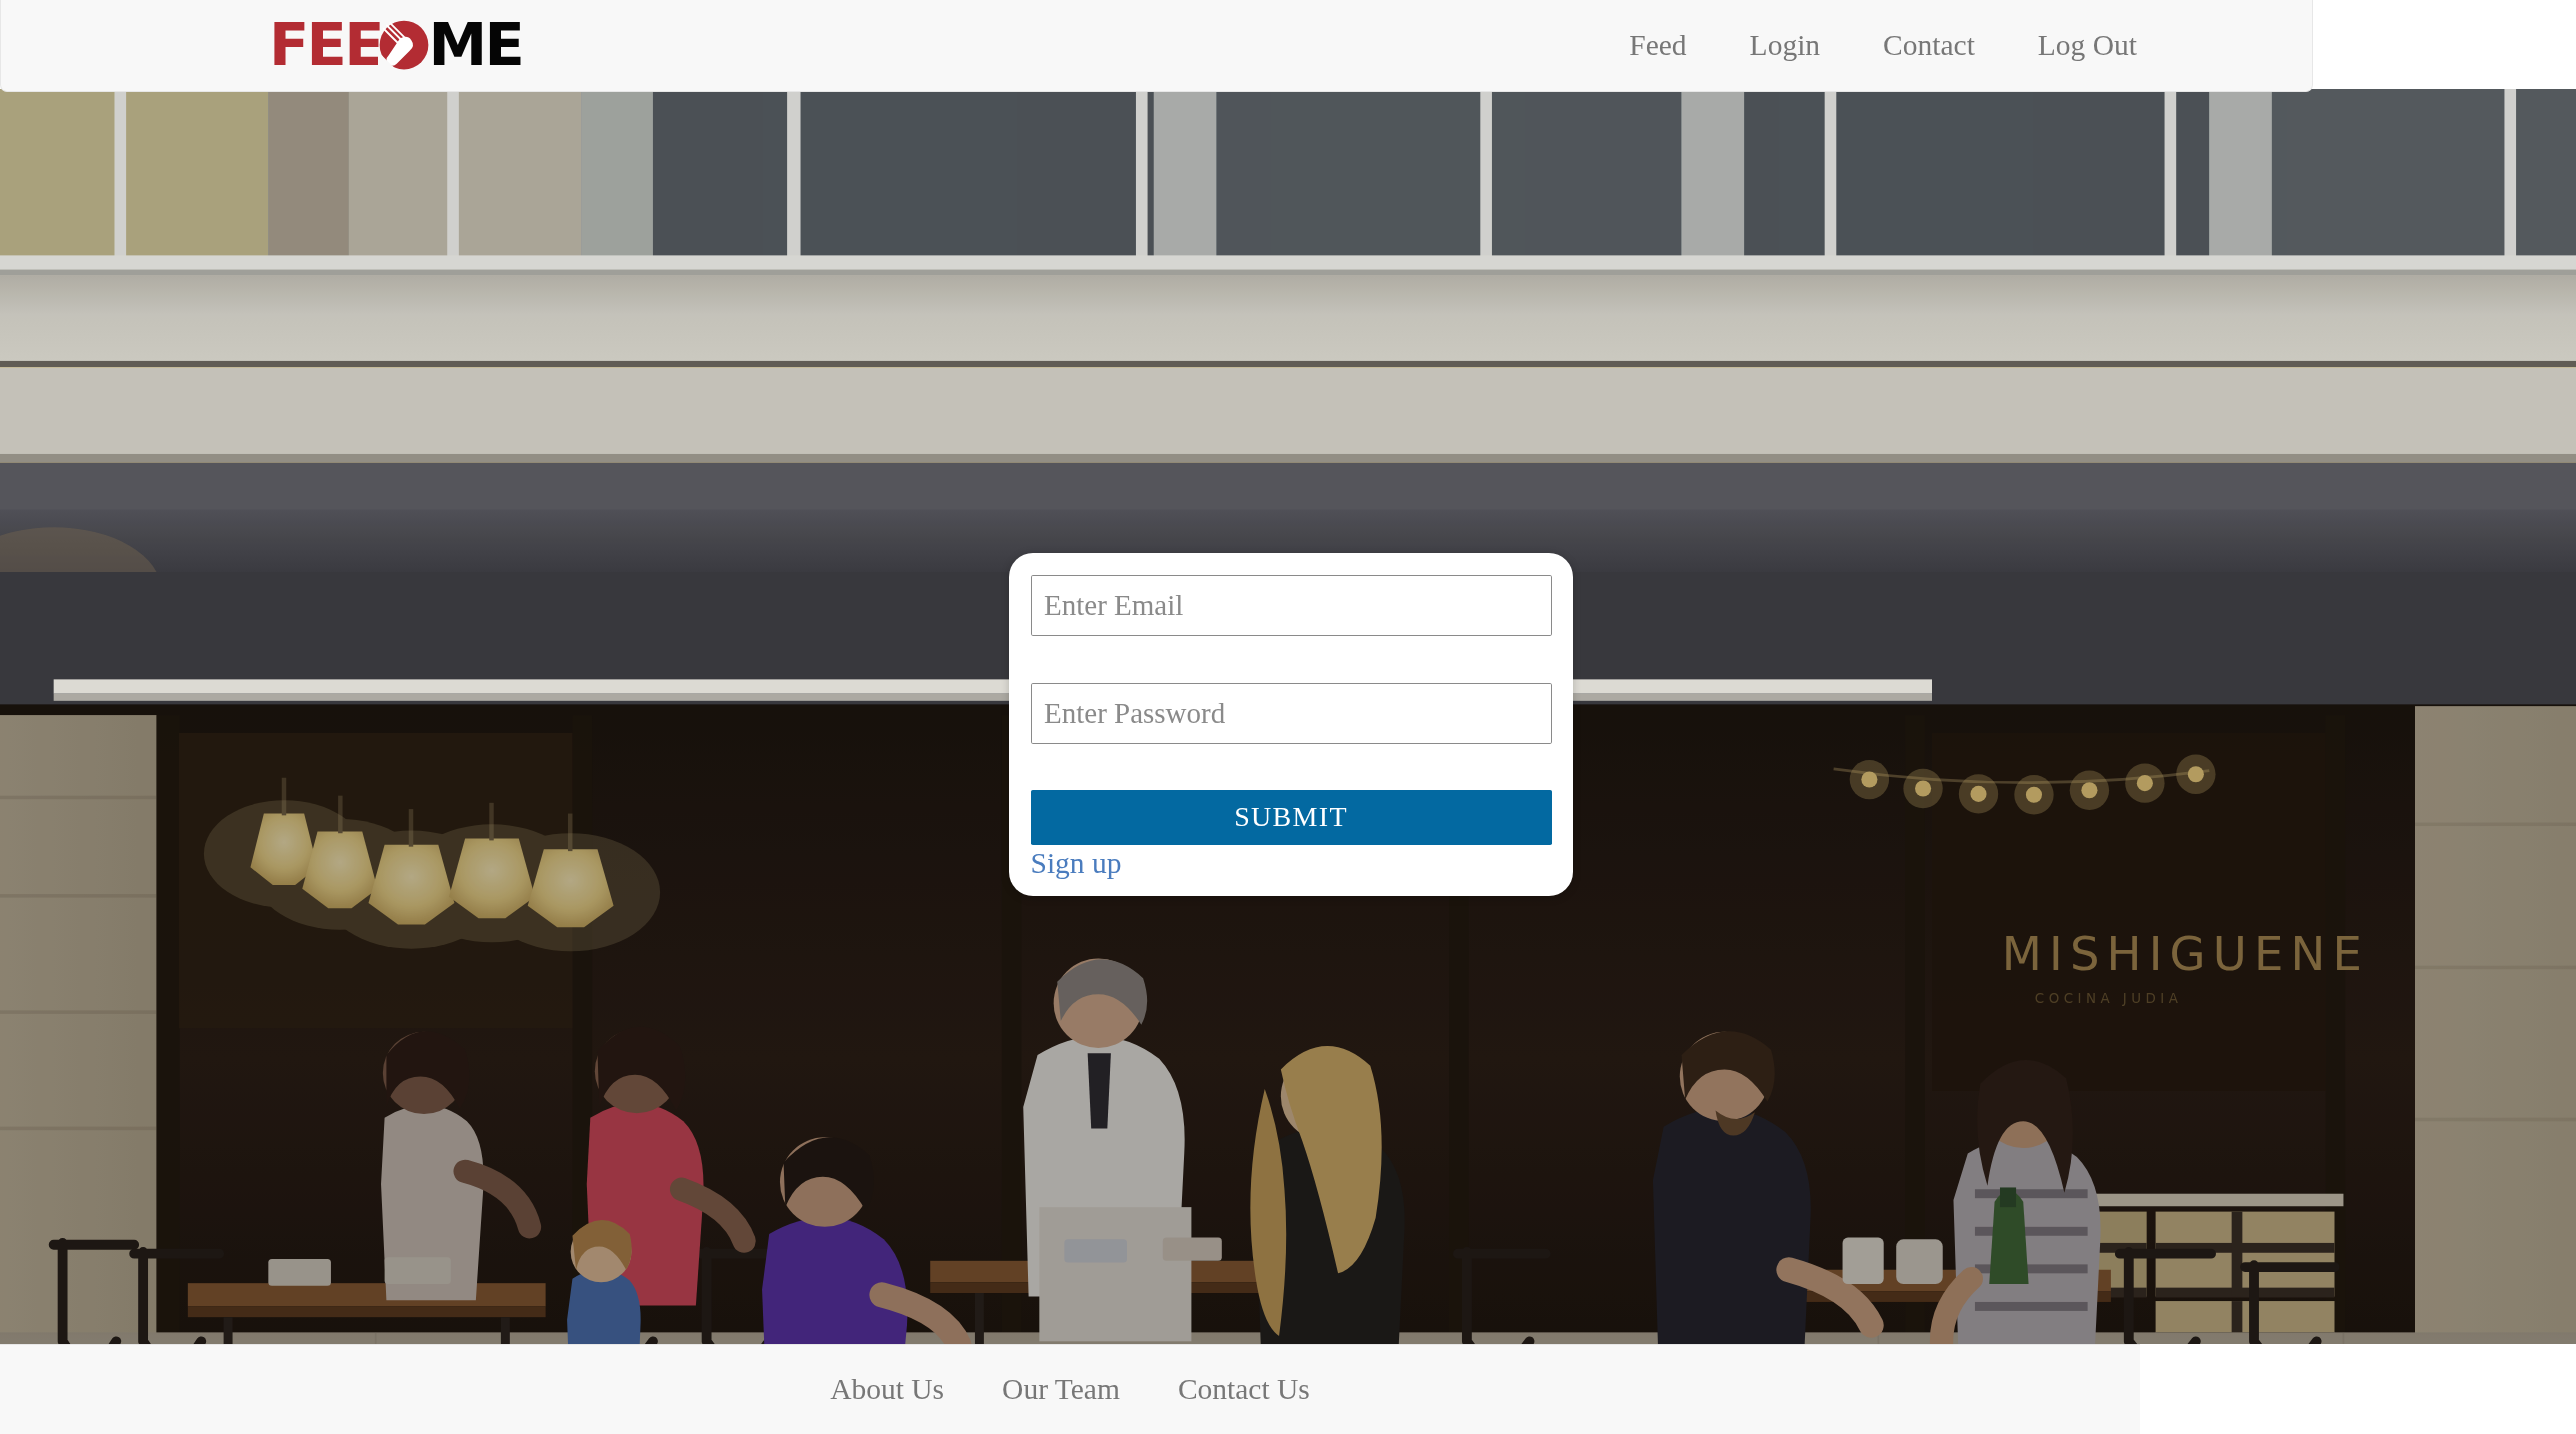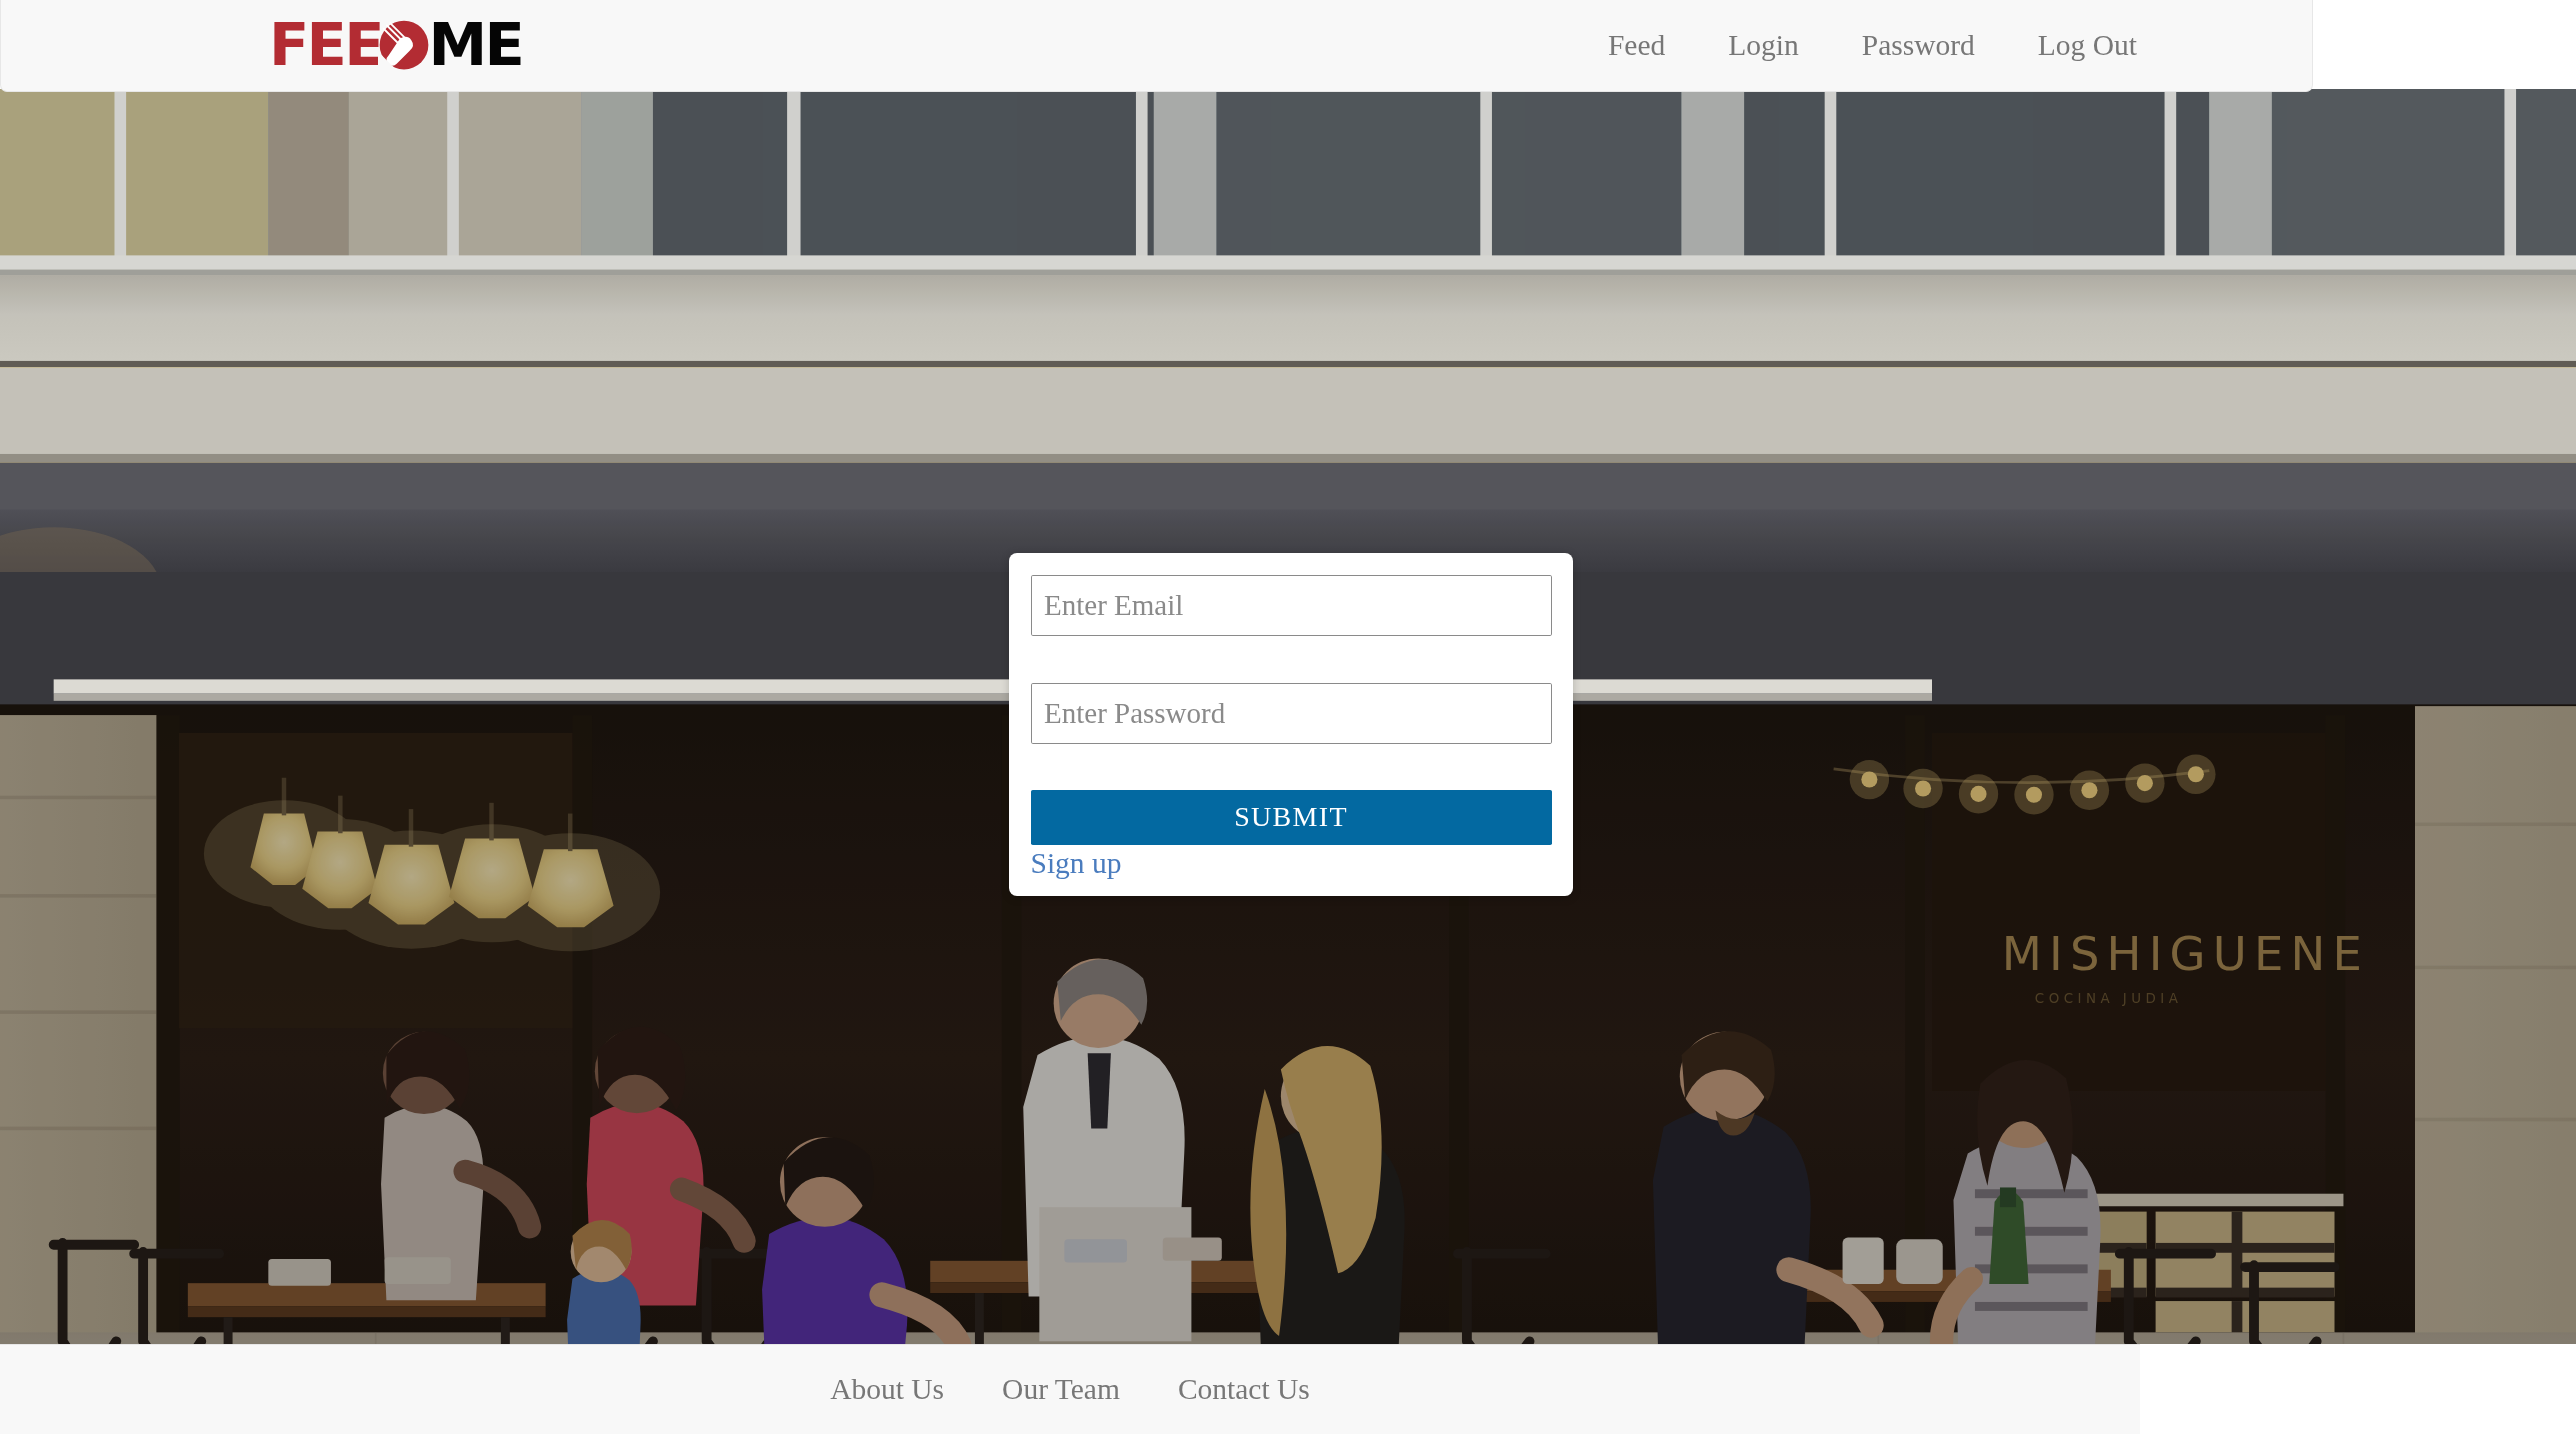--- a/index.html
+++ b/index.html
@@ -101,21 +101,21 @@
   }
 
   
   .login-card {
     position: absolute;
     left: 1009px;
     top: 553px;
     width: 564px;
     height: 343px;
     background: #ffffff;
-    border-radius: 8px;
+    border-radius: 24px;
     padding: 21.5px 21.5px 0 21.5px;
     z-index: 20;
     box-shadow: 0 1.8px 9px rgba(0,0,0,0.18);
   }
   .field {
     width: 100%;
     height: 61px;
     border: 0.9px solid #8a8a8a;
     border-radius: 1.8px;
     background: #ffffff;
@@ -507,21 +507,21 @@
             <path d="M0 40 L24 64 L0 64 Z" fill="#f8f8f8"></path>
           </svg>
         </span>
         <span class="brand-me">ME</span>
       </span>
     </a>
 
     <div class="nav-links">
       <a class="nav-link" href="#">Feed</a>
       <a class="nav-link" href="#">Login</a>
-      <a class="nav-link" href="#">Password</a>
+      <a class="nav-link" href="#">Contact</a>
       <a class="nav-link" href="#">Log Out</a>
     </div>
   </nav>
 
   <form class="login-card">
     <input class="field" type="email" placeholder="Enter Email" style="">
     <div class="field-gap"></div>
     <input class="field" type="password" placeholder="Enter Password" style="">
     <div class="btn-gap"></div>
     <button class="submit-btn" type="submit">SUBMIT</button>

